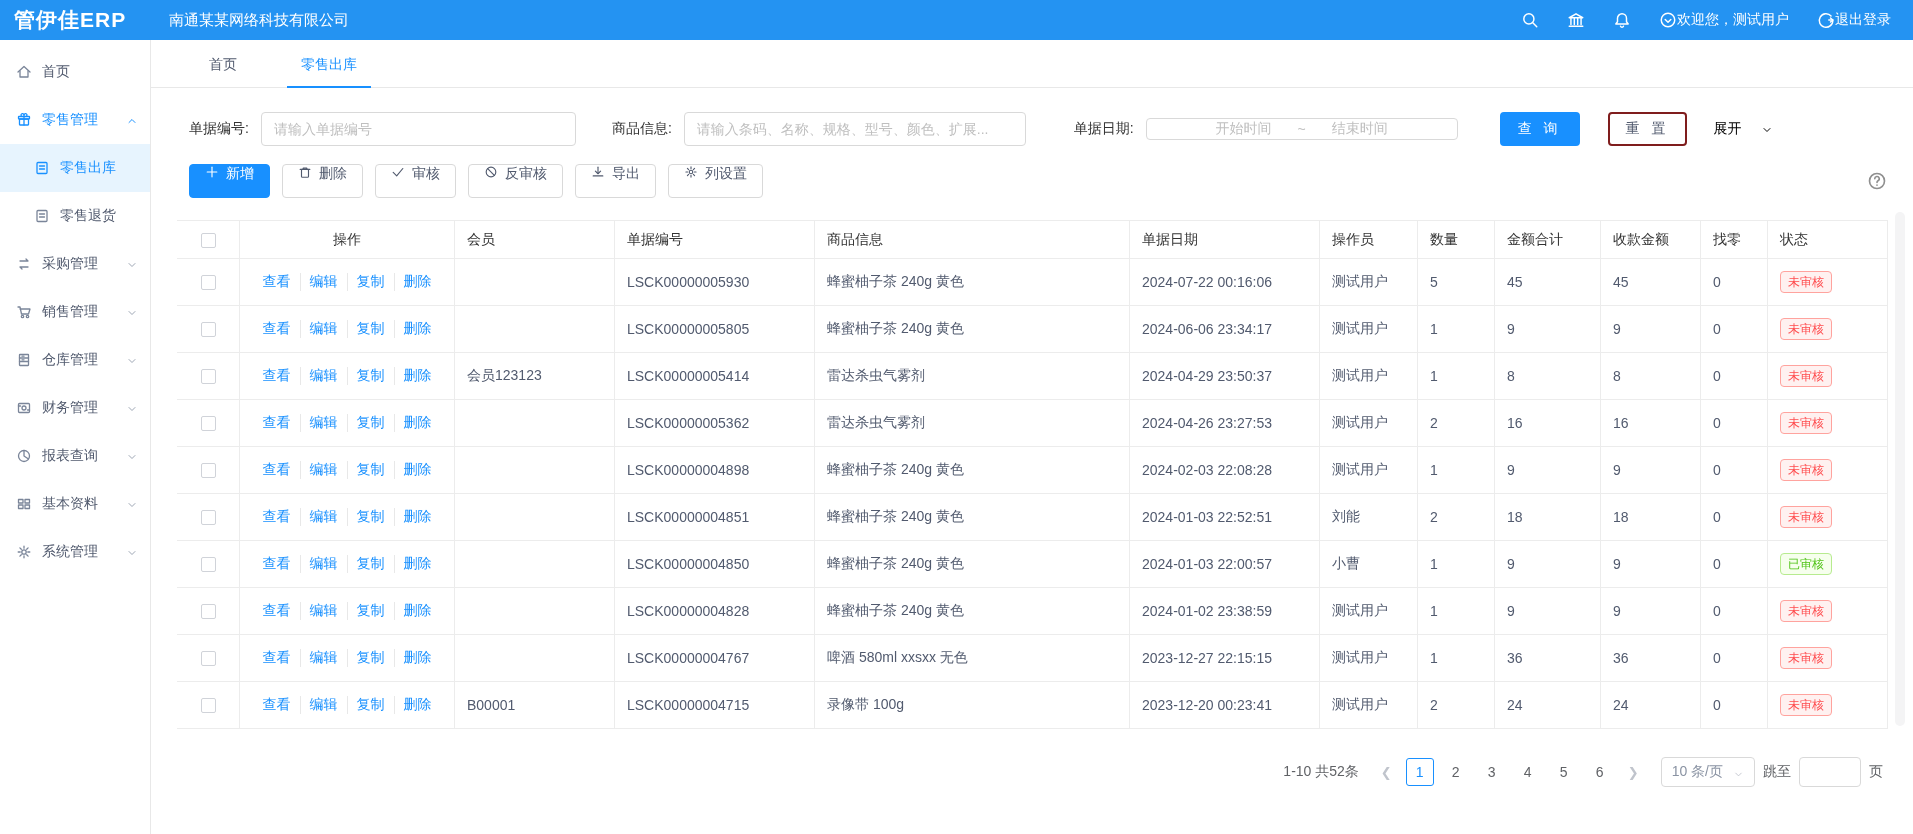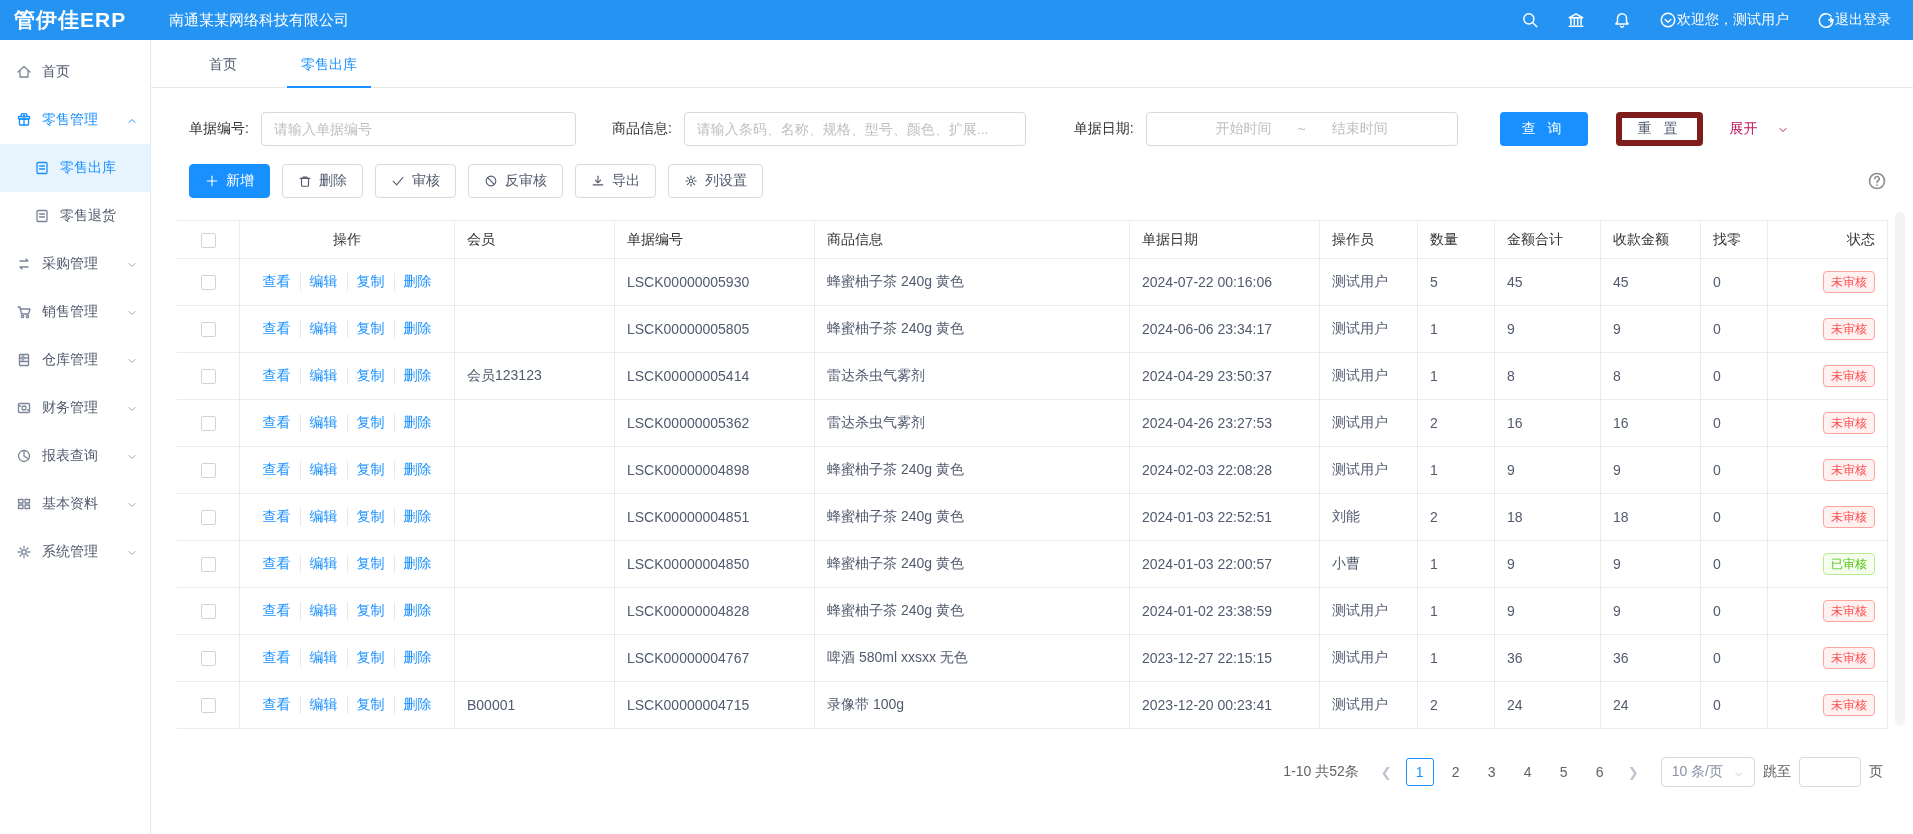--- a/index.html
+++ b/index.html
@@ -36,44 +36,44 @@
   .tab.active { color:#1890ff; }
   .tab.active::after { content:""; position:absolute; left:-8px; right:-8px; bottom:-1px; height:2px; background:#1890ff; }
 
   
   .filters { display:flex; align-items:center; padding:24px 0 16px 38px; gap:10px; }
   .f-label { color:#333; white-space:nowrap; margin-right:2px; }
   .f-input { height:34px; border:1px solid #d9d9d9; border-radius:4px; padding:0 12px; color:#333; outline:none; font-size:14px; font-family:inherit; }
   .f-input::placeholder { color:#bfbfbf; }
   .inp-bill { width:315px; margin-right:26px; }
   .inp-goods { width:342px; margin-right:38px; }
-  .daterange { width:312px; height:34px; border:1px solid #d9d9d9; border-radius:4px; display:flex; align-items:center; justify-content:center; gap:26px; color:#bfbfbf; margin-right:32px; cursor:text; }
-  .btn { height:34px; border-radius:4px; border:6px solid #7f1d1d; background:#fff; padding:0 16px; font-size:14px; cursor:pointer; color:#515a6e; font-family:inherit; }
+  .daterange { width:312px; height:22px; border:1px solid #d9d9d9; border-radius:4px; display:flex; align-items:center; justify-content:center; gap:26px; color:#bfbfbf; margin-right:32px; cursor:text; }
+  .btn { height:34px; border-radius:4px; border:2px solid #7f1d1d; background:#fff; padding:0 16px; font-size:14px; cursor:pointer; color:#515a6e; font-family:inherit; }
   .btn-primary { background:#1890ff; border-color:#1890ff; color:#fff; }
   .btn-search { margin-right:18px; letter-spacing:4px; }
   .btn-reset { letter-spacing:4px; margin-right:16px; }
-  .expand-link { color:#be185d; cursor:pointer; display:flex; align-items:center; gap:20px; }
+  .expand-link { color:#000000; cursor:pointer; display:flex; align-items:center; gap:20px; }
   .expand-link .mi-caret{ width:12px; height:12px; }
 
   
   .toolbar { display:flex; align-items:center; padding:2px 26px 14px 38px; gap:12px; }
-  .tbtn { height:34px; border:1px solid #d9d9d9; border-radius:4px; background:#fff; display:inline-flex; align-items:center; gap:7px; padding:0 15px; cursor:pointer; color:#515a6e; font-size:14px; }
+  .tbtn { height:34px; border:1px solid #d9d9d9; border-radius:4px; background:#fff; display:inline-flex; align-items:flex-start; gap:7px; padding:0 15px; cursor:pointer; color:#515a6e; font-size:14px; }
   .tbtn .bi { width:14px; height:14px; display:inline-flex; }
   .tbtn-primary { background:#1890ff; border-color:#1890ff; color:#fff; }
   .help { margin-left:auto; width:20px; height:20px; color:#8f8f8f; cursor:pointer; }
 
   
   .table-wrap { padding:8px 26px; position:relative; }
   table { width:100%; border-collapse:collapse; table-layout:fixed; }
   th, td { border-bottom:1px solid #ececec; border-right:1px solid #ececec; padding:0 12px; font-weight:normal; text-align:left; font-size:14px; color:#515a6e; overflow:hidden; white-space:nowrap; text-overflow:ellipsis; }
   th:first-child, td:first-child { border-left:1px solid #fff; }
   thead th { height:38px; color:#333; background:#fff; border-top:1px solid #ececec; }
   tbody td { height:47px; }
   .col-check, .col-op { text-align:center; }
-  .col-status { text-align:right; }
+  .col-status { text-align:left; }
   .cb { width:15px; height:15px; border:1px solid #d0d3d9; border-radius:2px; display:inline-block; vertical-align:middle; background:#fff; cursor:pointer; }
   .op-links { display:inline-flex; align-items:center; }
   .op-link { color:#1890ff; cursor:pointer; padding:0 9px; position:relative; }
   .op-link + .op-link { border-left:1px solid #e8e8e8; }
   .badge { display:inline-block; font-size:12px; line-height:20px; padding:0 7px; border-radius:4px; }
   .badge-red { color:#ff4d4f; background:#fff1f0; border:1px solid #ffa39e; }
   .badge-green { color:#52c41a; background:#f6ffed; border:1px solid #b7eb8f; }
   .scrolltrack { position:absolute; right:8px; top:0; width:10px; height:514px; background:#f4f4f5; border-radius:5px; }
 
   

